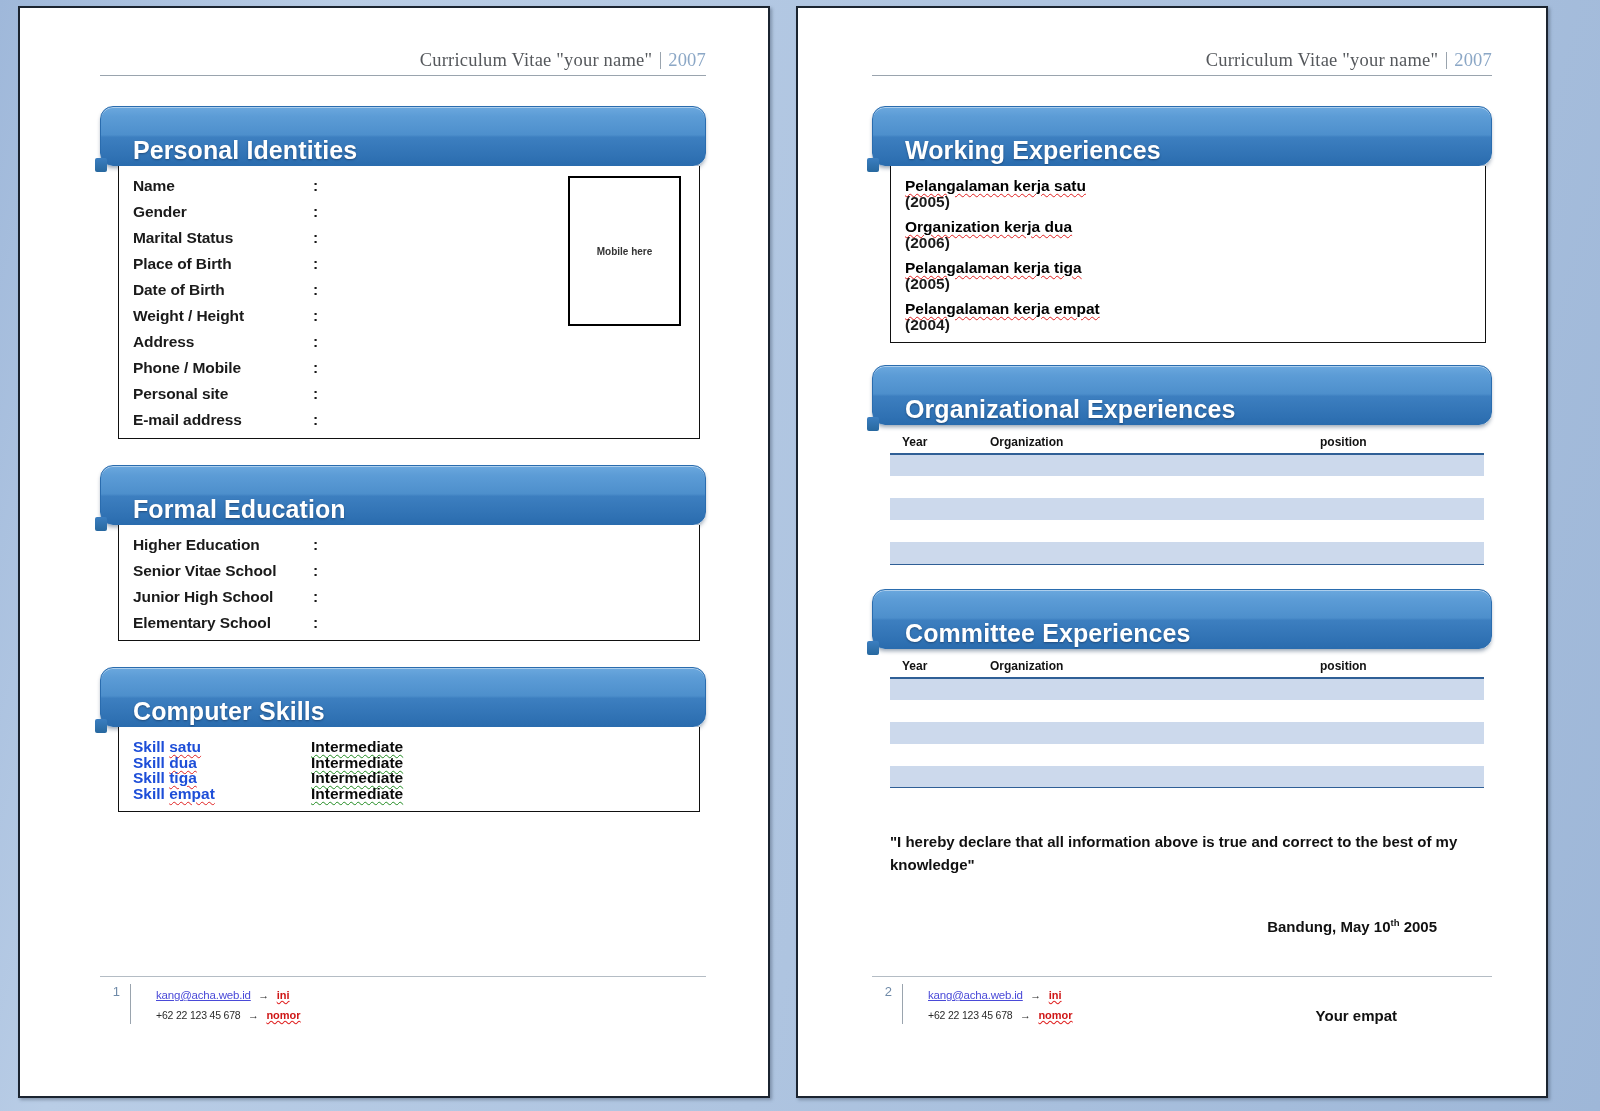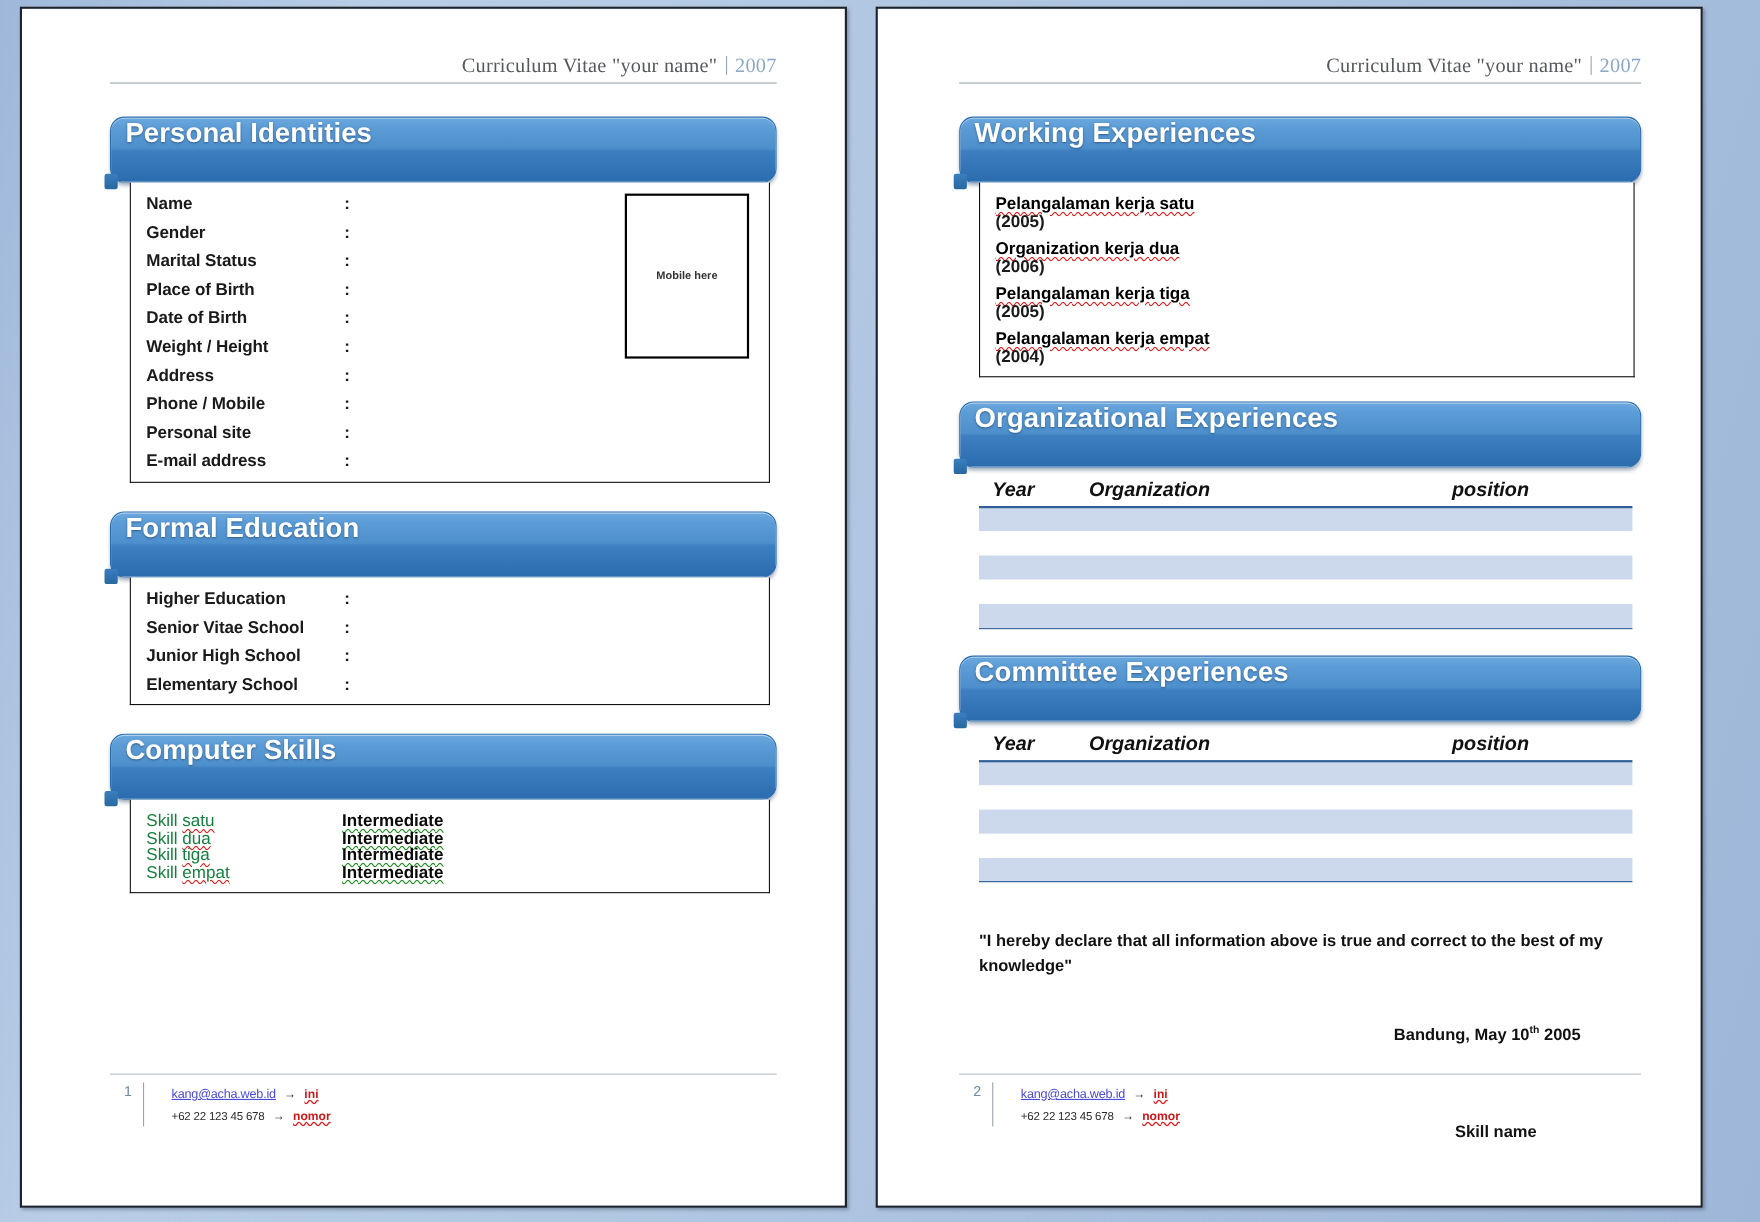--- a/index.html
+++ b/index.html
@@ -61,22 +61,22 @@
   .section { margin-bottom: 2px; position: relative; }
   .bar {
     position: relative;
     height: 60px;
     border-radius: 13px;
     background: linear-gradient(to bottom,
        #6ba8de 0%, #5c9cd6 16%, #4d8fcc 48%, #3d7fc0 52%, #2f71b3 88%, #2a6cae 100%);
     border: 1px solid #2a6cae;
     box-shadow: 0 3px 4px -1px rgba(22,50,85,.45), inset 0 1px 0 rgba(255,255,255,.45);
     display: flex;
-    align-items: flex-start;
-    padding-left: 13px;
+    align-items: flex-end;
+    padding-left: 32px;
     margin-bottom: 0;
   }
   .bar-text {
     color: #ffffff;
     font-size: 25px;
     font-weight: bold;
     letter-spacing: .1px;
     text-shadow: 0 1px 2px rgba(20,45,80,.55);
   }
   .bar-nub {
@@ -134,22 +134,22 @@
     text-decoration: underline wavy #1f8a1f;
     text-underline-offset: 2px;
     text-decoration-thickness: 1.4px;
   }
 
   .skill-row { display: flex; align-items: baseline; line-height: 1.0; }
   .skill-row + .skill-row { margin-top: 0; }
   .skill-row .s-name {
     width: 178px;
     font-size: 15.5px;
-    font-weight: normal;
-    color: #15803d;
+    font-weight: bold;
+    color: #1d4ed8;
   }
   .skill-row .s-lvl { font-size: 15.5px; font-weight: bold; }
 
   
   .work-row { display: flex; align-items: flex-start; line-height: 1.0; flex-direction: column; }
   .work-row + .work-row { margin-top: 10px; }
   .work-row .w-title {
     width: 225px;
     font-size: 15.5px;
     font-weight: bold;
@@ -157,26 +157,25 @@
   .work-row .w-year { font-size: 15.5px; font-weight: bold; color: #1a1a1a; }
 
   
   .exp-table {
     margin: 8px 8px 0 18px;
     border-collapse: collapse;
     width: calc(100% - 26px);
   }
   .exp-table th {
     text-align: left;
-    font-size: 18px;
+    font-size: 12px;
     font-weight: bold;
     color: #111;
     padding: 2px 0 4px 0;
     border-bottom: 2px solid #2f5f96;
-    font-style: italic;
   }
   .exp-table th.c-year { width: 100px; padding-left: 12px; }
   .exp-table th.c-org { width: 330px; }
   .exp-table th.c-pos { }
   .exp-table td { height: 22px; border: none; }
   .exp-table tr.band td { background: #ccd9ec; }
   .exp-table tr.blank td { background: #ffffff; }
   .exp-table tr.last td { border-bottom: 1.5px solid #2f5f96; }
 
   
@@ -501,21 +500,21 @@
           </tbody>
         </table>
       </div>
 
       <div class="declare">"I hereby declare that all information above is true and correct to the best of my knowledge"</div>
 
       <div class="place-date">
         <span>Bandung, May  10</span><sup>th</sup> <span>2005</span>
       </div>
 
-      <div class="sign-name">Skill name</div>
+      <div class="sign-name">Your empat</div>
 
       <div class="doc-footer">
         <div class="pg-num">2</div>
         <div class="foot-lines">
           <div>
             <span class="foot-mail">kang@acha.web.id</span>
             <span class="arrow">→</span>
             <span class="redword">ini</span>
           </div>
           <div>

